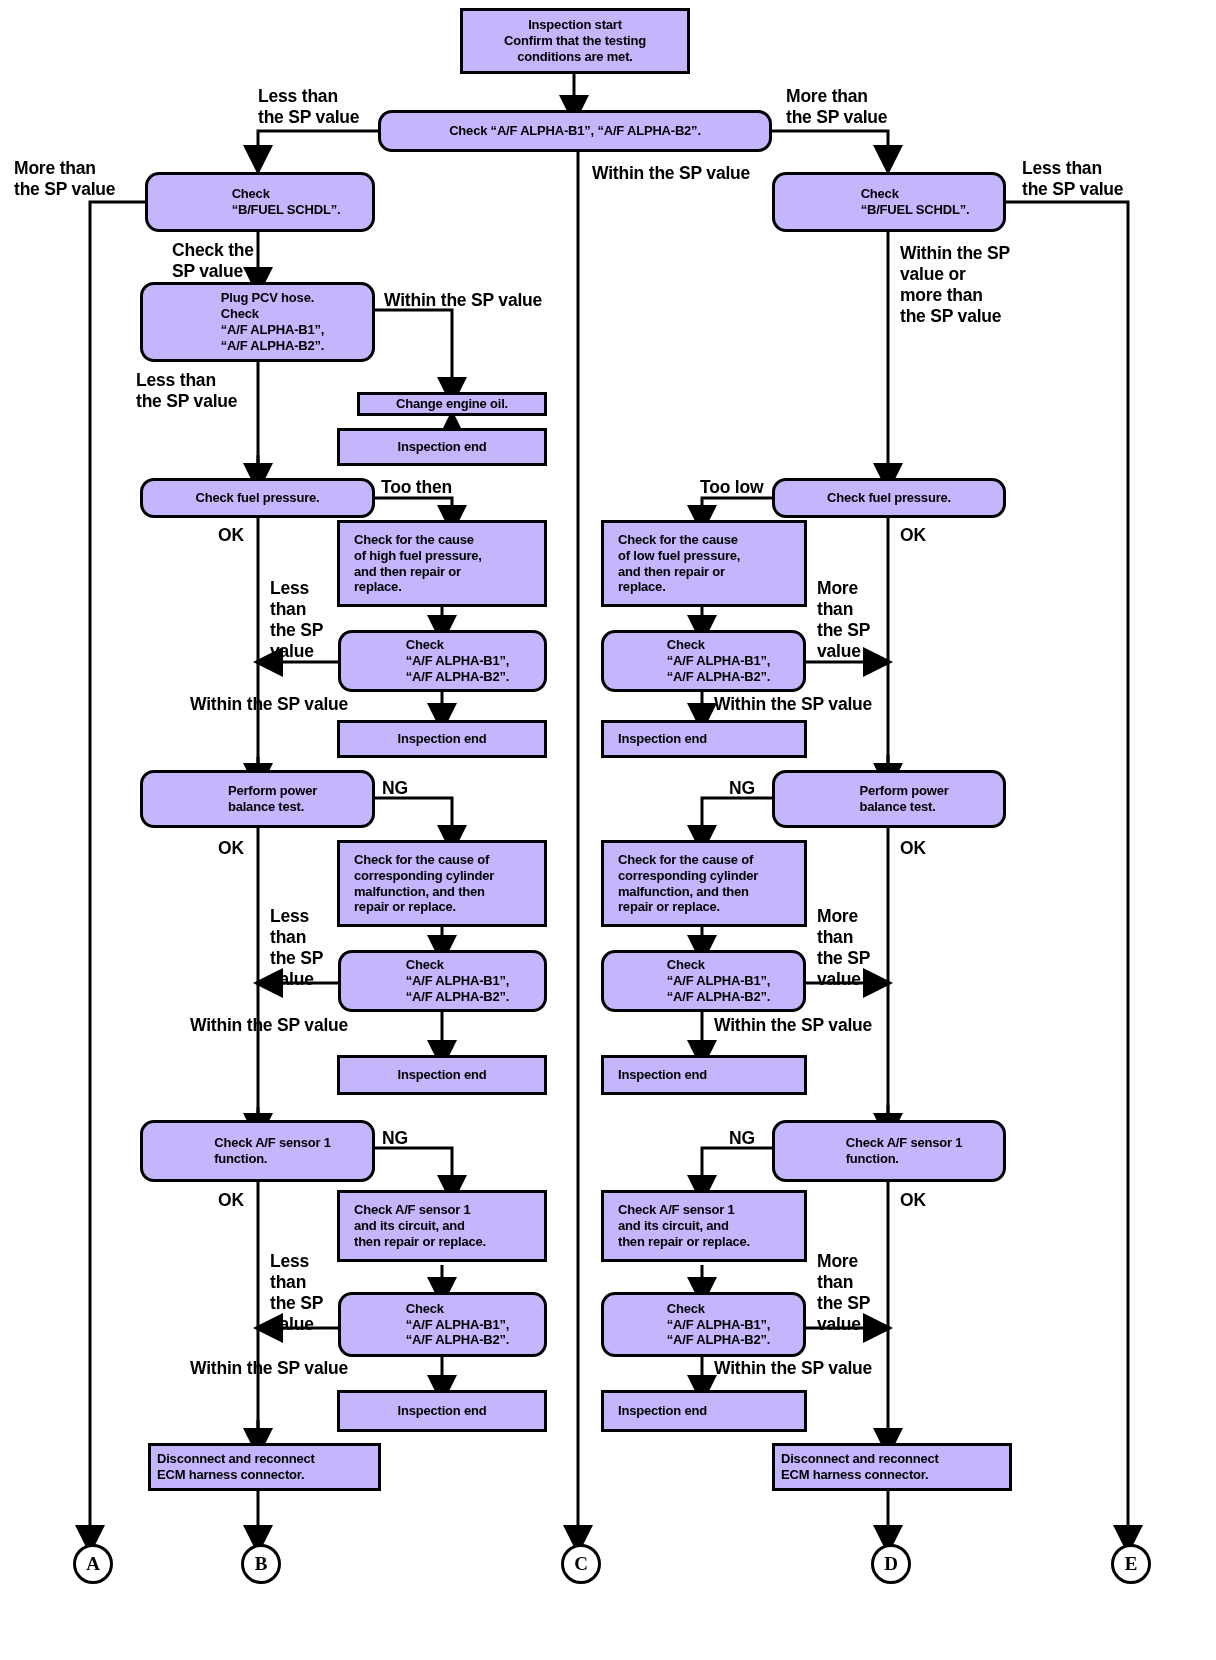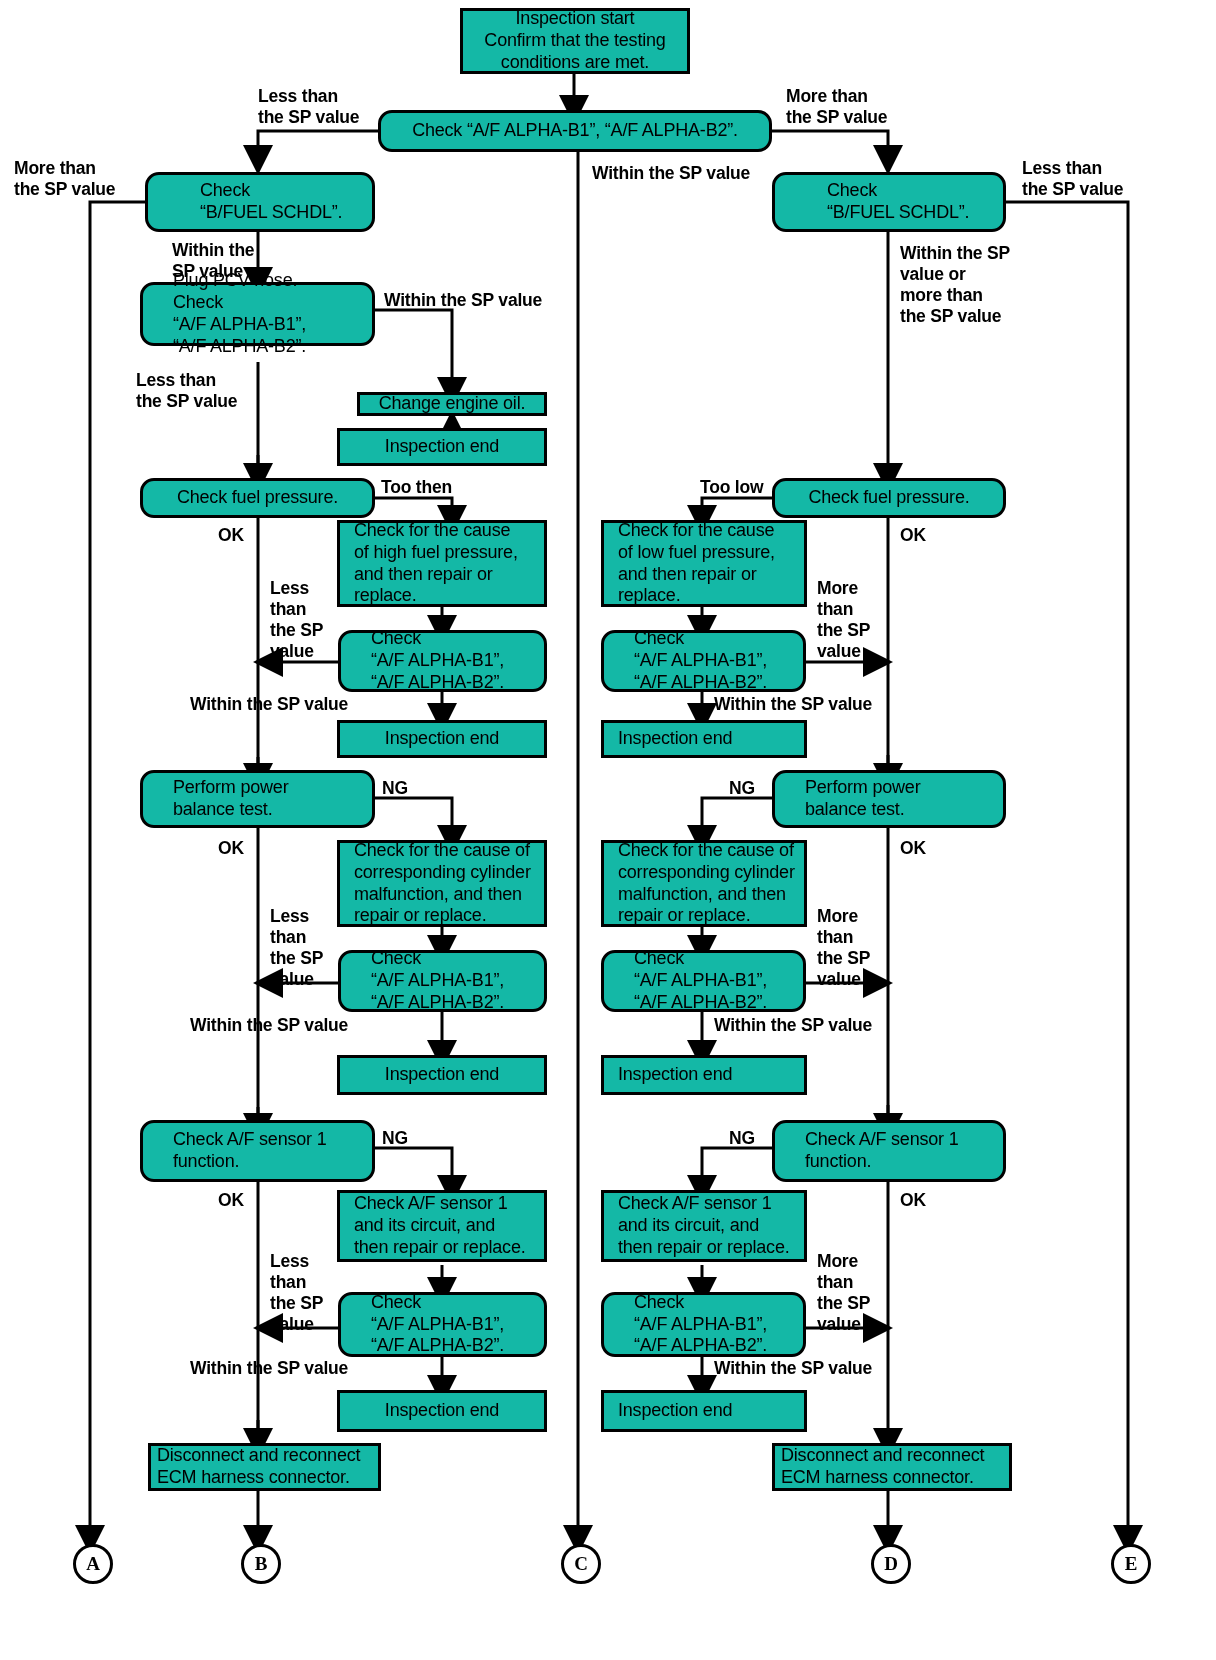--- a/index.html
+++ b/index.html
@@ -18,31 +18,31 @@
     position: absolute;
     top: 0; left: 0;
     width: 1216px;
     height: 1660px;
     overflow: visible;
   }
   .node {
     position: absolute;
     box-sizing: border-box;
     border: 3px solid #000;
-    background: #14b8a6;
+    background: #c4b5fd;
     color: #000;
-    font-size: 18px;
-    font-weight: normal;
+    font-size: 13px;
+    font-weight: bold;
     line-height: 1.22;
     letter-spacing: -0.2px;
     display: flex;
     align-items: center;
     white-space: pre-line;
   }
-  .node.rounded { border-radius: 14px; }
+  .node.rounded { border-radius: 14px; justify-content: center; }
   .node.pad-l { padding-left: 14px; }
   .node.center { justify-content: center; text-align: center; }
   .node.indent { padding-left: 52px; }
   .node.indent-sm { padding-left: 30px; }
   .label {
     position: absolute;
     font-size: 17.5px;
     font-weight: bold;
     line-height: 1.2;
     color: #000;
@@ -167,21 +167,21 @@
   <div class="node rounded indent" style="left:145px; top:172px; width:230px; height:60px;">
     <span>Check
 “B/FUEL SCHDL”.</span>
   </div>
 
   <div class="node rounded indent" style="left:772px; top:172px; width:234px; height:60px;">
     <span>Check
 “B/FUEL SCHDL”.</span>
   </div>
 
-  <div class="node rounded indent-sm" style="left:140px; top:282px; width:235px; height:64px;">
+  <div class="node rounded indent-sm" style="left:140px; top:282px; width:235px; height:80px;">
     <span>Plug PCV hose.
 Check
 “A/F ALPHA-B1”,
 “A/F ALPHA-B2”.</span>
   </div>
 
   <div class="node center" style="left:357px; top:392px; width:190px; height:24px;">
     <span>Change engine oil.</span>
   </div>
 
@@ -334,21 +334,21 @@
 the SP value</span></div>
 
   <div class="label" style="left:14px; top:158px;"><span>More than
 the SP value</span></div>
 
   <div class="label" style="left:1022px; top:158px;"><span>Less than
 the SP value</span></div>
 
   <div class="label" style="left:592px; top:163px;"><span>Within the SP value</span></div>
 
-  <div class="label" style="left:172px; top:240px;"><span>Within the
+  <div class="label" style="left:172px; top:240px;"><span>Check the
 SP value</span></div>
 
   <div class="label" style="left:900px; top:243px;"><span>Within the SP
 value or
 more than
 the SP value</span></div>
 
   <div class="label" style="left:384px; top:290px;"><span>Within the SP value</span></div>
 
   <div class="label" style="left:136px; top:370px;"><span>Less than

